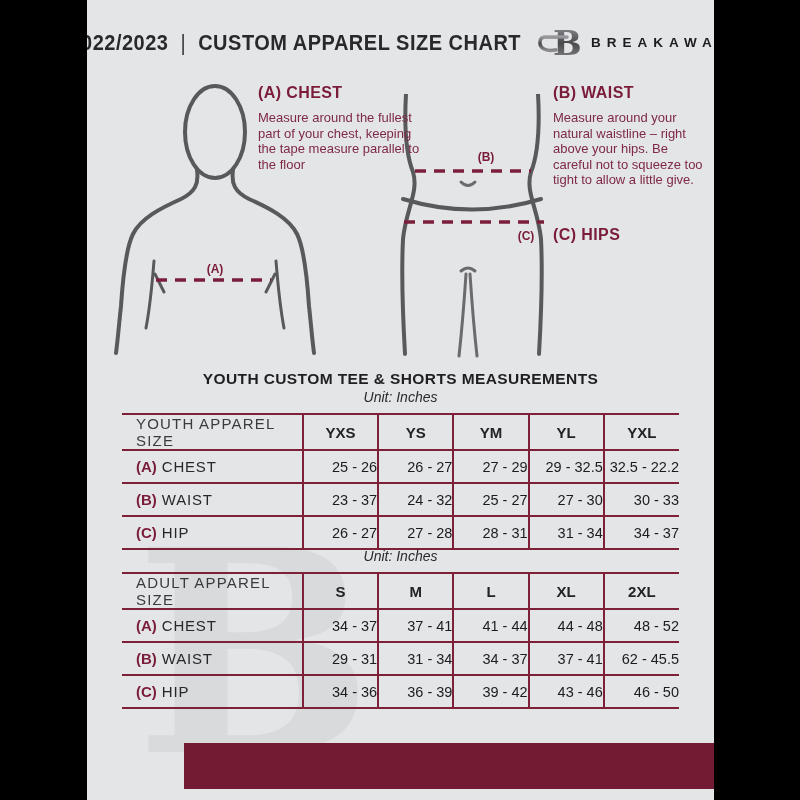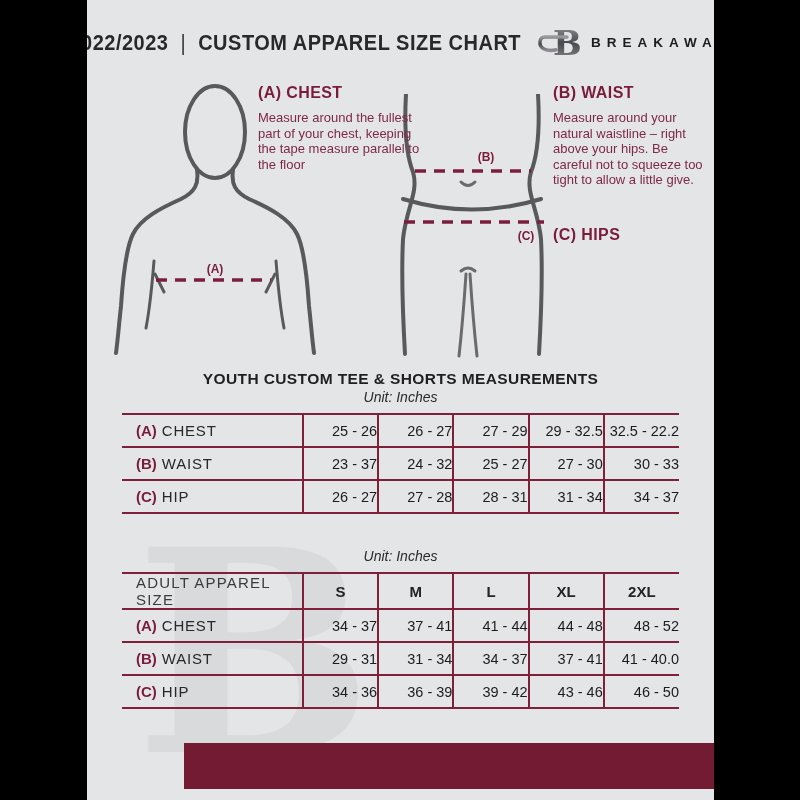--- a/index.html
+++ b/index.html
@@ -150,20 +150,28 @@
       <table class="sizes">
         <colgroup>
             <col class="c0">
             <col>
             <col>
             <col>
             <col>
             <col>
           </colgroup>
         <tbody>
+            <tr>
+          <th class="corner">YOUTH APPAREL SIZE</th>
+          <th>YXS</th>
+          <th>YS</th>
+          <th>YM</th>
+          <th>YL</th>
+          <th>YXL</th>
+        </tr>
         <tr>
           <td class="rowlab"><span class="marker">(A)</span> <span>CHEST</span></td>
           <td>25 - 26</td>
           <td>26 - 27</td>
           <td>27 - 29</td>
           <td>29 - 32.5</td>
           <td>32.5 - 22.2</td>
         </tr>
         <tr>
           <td class="rowlab"><span class="marker">(B)</span> <span>WAIST</span></td>
@@ -212,21 +220,21 @@
           <td>41 - 44</td>
           <td>44 - 48</td>
           <td>48 - 52</td>
         </tr>
         <tr>
           <td class="rowlab"><span class="marker">(B)</span> <span>WAIST</span></td>
           <td>29 - 31</td>
           <td>31 - 34</td>
           <td>34 - 37</td>
           <td>37 - 41</td>
-          <td>41 - 40.0</td>
+          <td>62 - 45.5</td>
         </tr>
         <tr>
           <td class="rowlab"><span class="marker">(C)</span> <span>HIP</span></td>
           <td>34 - 36</td>
           <td>36 - 39</td>
           <td>39 - 42</td>
           <td>43 - 46</td>
           <td>46 - 50</td>
         </tr>
       </tbody>

